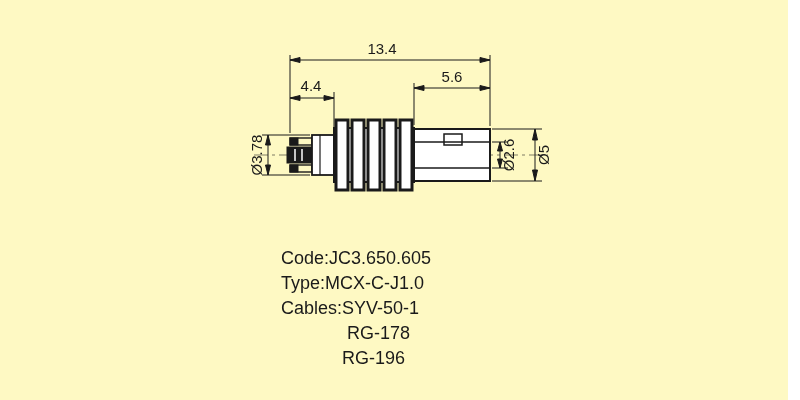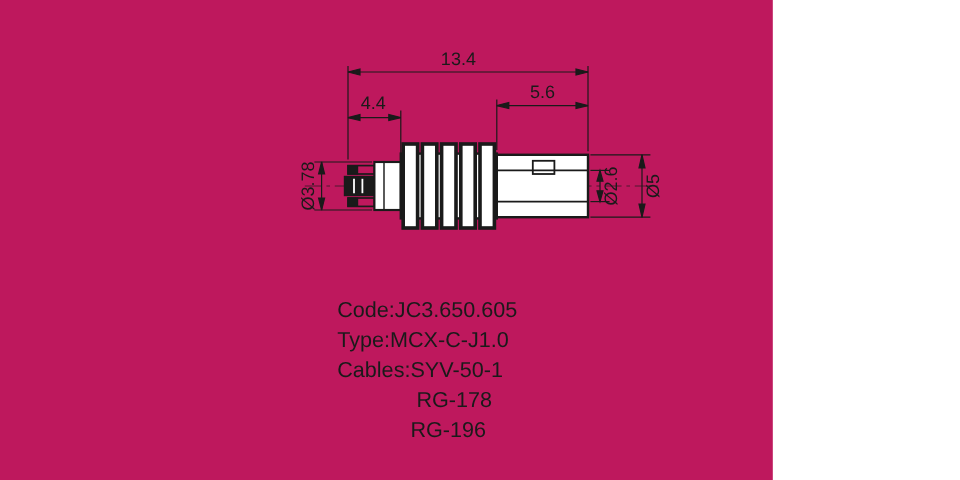--- a/index.html
+++ b/index.html
@@ -6,23 +6,23 @@
     margin: 0;
     padding: 0;
     width: 800px;
     height: 400px;
     background: #ffffff;
     font-family: "Liberation Sans", sans-serif;
     overflow: hidden;
   }
   .canvas {
     position: relative;
-    width: 644px;
+    width: 788px;
     height: 400px;
-    background: #be185d;
+    background: #fef9c3;
   }
   svg {
     display: block;
   }
   svg text {
     font-family: "Liberation Sans", sans-serif;
     fill: #1a1a1a;
   }
   .dim-text { font-size: 15px; }
   .note-text { font-size: 18px; }

